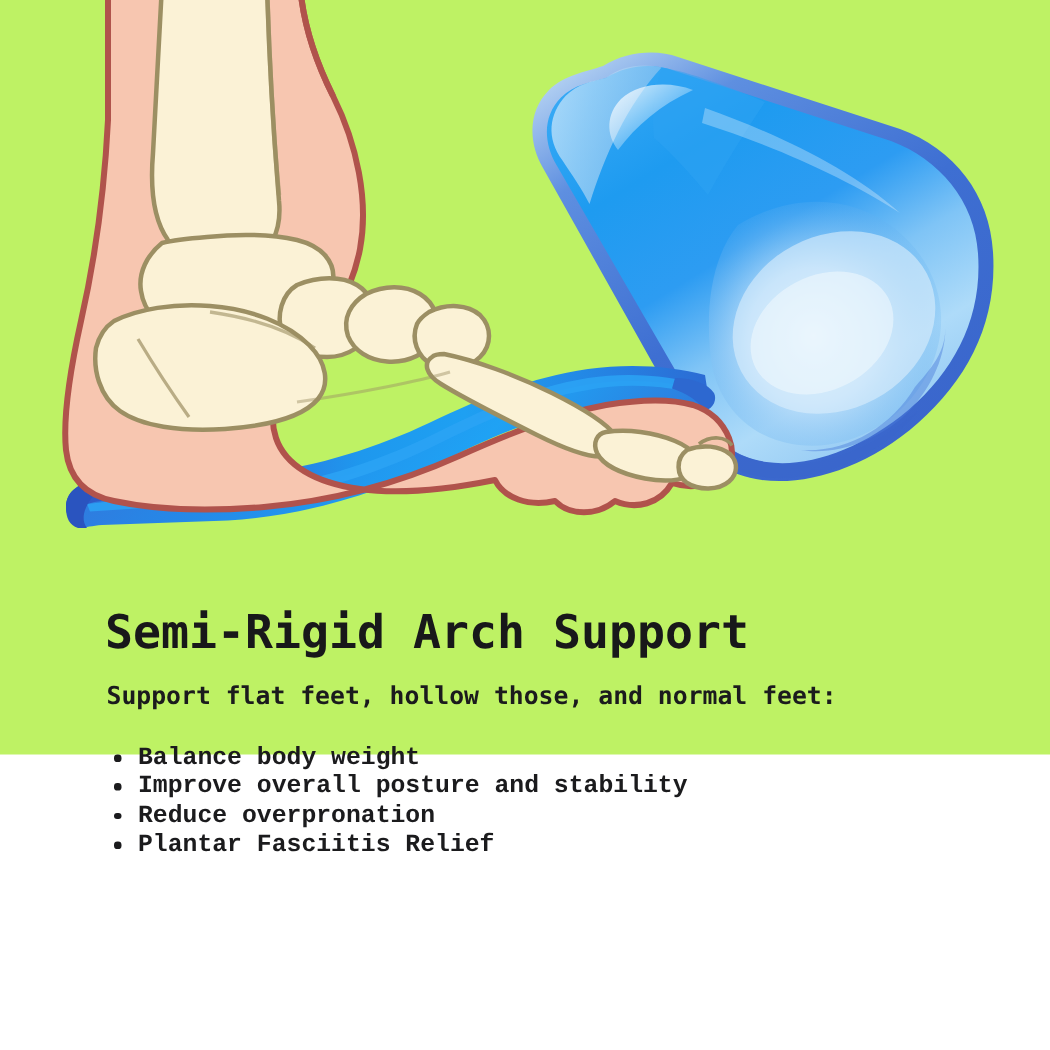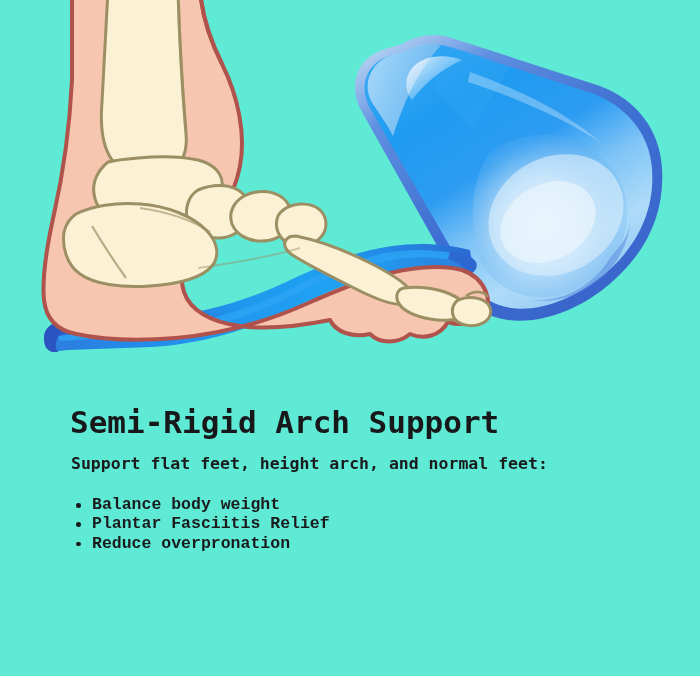--- a/index.html
+++ b/index.html
@@ -11,22 +11,22 @@
   body {
     width: 700px;
     height: 700px;
     overflow: hidden;
     font-family: "DejaVu Sans Mono", "Liberation Mono", monospace;
     -webkit-font-smoothing: antialiased;
   }
   #page {
     position: relative;
     width: 700px;
-    height: 676px;
-    background: #5eead4;
+    height: 503px;
+    background: #bef264;
   }
 
   
   #illustration {
     position: absolute;
     left: 0;
     top: 0;
     width: 700px;
     height: 380px;
   }
@@ -392,32 +392,36 @@
       </g>
 
       <path d="M198,268 C 240,262 280,254 300,248" fill="none" stroke="#9C8F63" stroke-width="2" opacity="0.45"></path>
     </svg>
   </div>
 
   <div id="text-block">
 
     <div class="title">Semi-Rigid Arch Support</div>
 
-    <div class="subtitle">Support flat feet, height arch, and normal feet:</div>
+    <div class="subtitle">Support flat feet, hollow those, and normal feet:</div>
 
     <ul class="bullets">
       <li>
         <span class="dot"></span>
         <span>Balance body weight</span>
       </li>
       <li>
         <span class="dot"></span>
-        <span>Plantar Fasciitis Relief</span>
+        <span>Improve overall posture and stability</span>
       </li>
       <li>
         <span class="dot"></span>
         <span>Reduce overpronation</span>
       </li>
+      <li>
+        <span class="dot"></span>
+        <span>Plantar Fasciitis Relief</span>
+      </li>
     </ul>
 
 
   </div>
 </div>
 
 </body></html>

